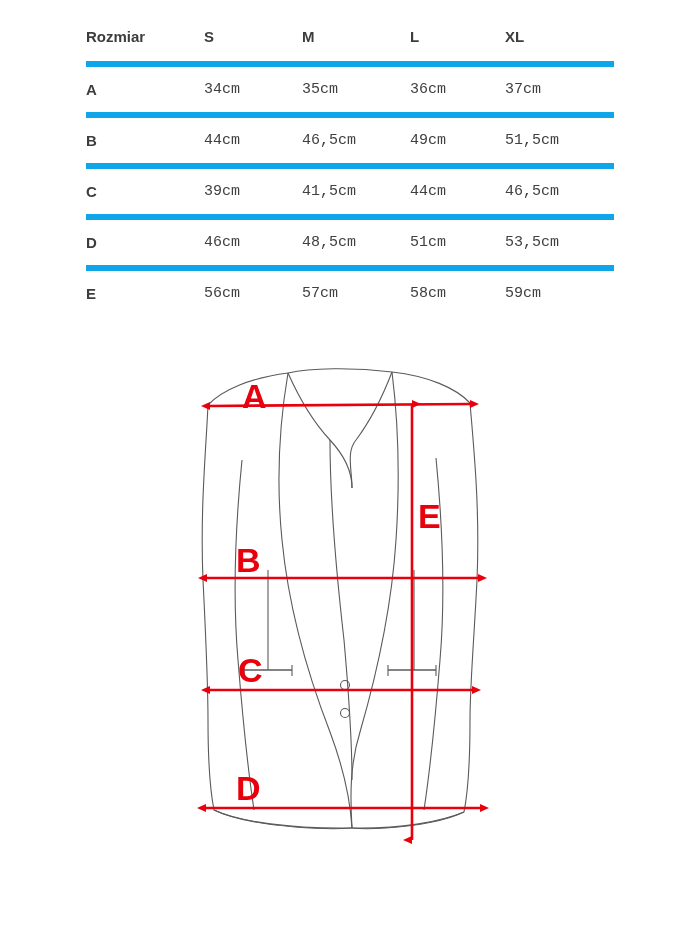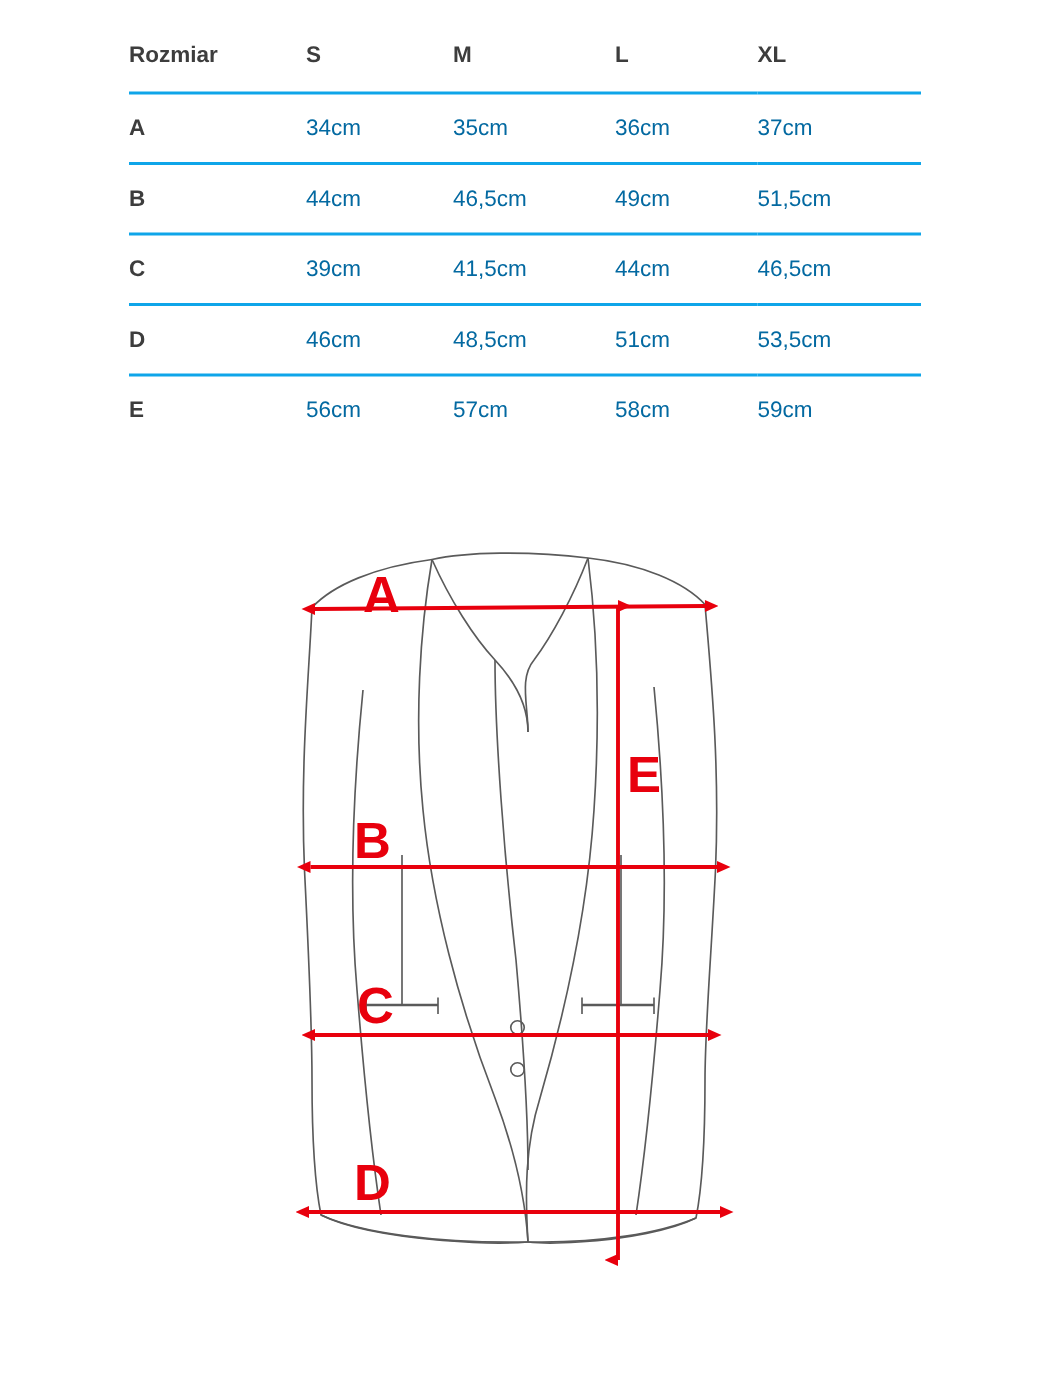--- a/index.html
+++ b/index.html
@@ -26,38 +26,39 @@
   table.size-table {
     width: 100%;
     border-collapse: collapse;
     table-layout: fixed;
   }
   table.size-table th,
   table.size-table td {
     text-align: left;
     padding: 14px 0 14px 0;
     font-size: 15px;
-    border-bottom: 2px solid #0ea5e9;
+    border-bottom: 6px solid #0ea5e9;
     vertical-align: middle;
   }
   table.size-table thead th {
     font-weight: bold;
     color: #3d3d3d;
     font-size: 15px;
     padding-top: 10px;
     padding-bottom: 16px;
   }
   table.size-table tbody th {
     font-weight: bold;
     color: #3d3d3d;
     width: 118px;
   }
   table.size-table tbody td {
-    color: #0369a1;
+    color: #404040;
     font-weight: normal;
+    font-family: Liberation Mono, monospace;
   }
   table.size-table tbody tr:last-child th,
   table.size-table tbody tr:last-child td {
     border-bottom: none;
   }
   .col-label { width: 118px; }
   .col-s { width: 98px; }
   .col-m { width: 108px; }
   .col-l { width: 95px; }
   .col-xl { width: auto; }

